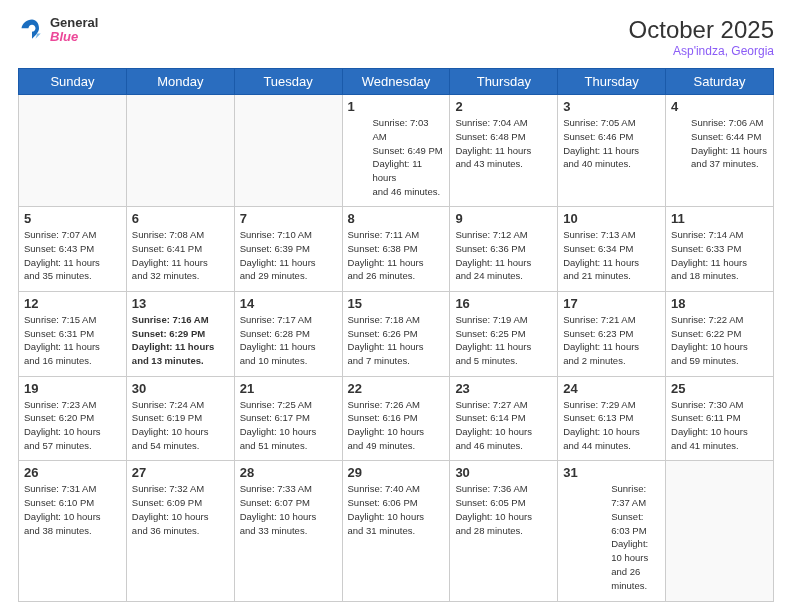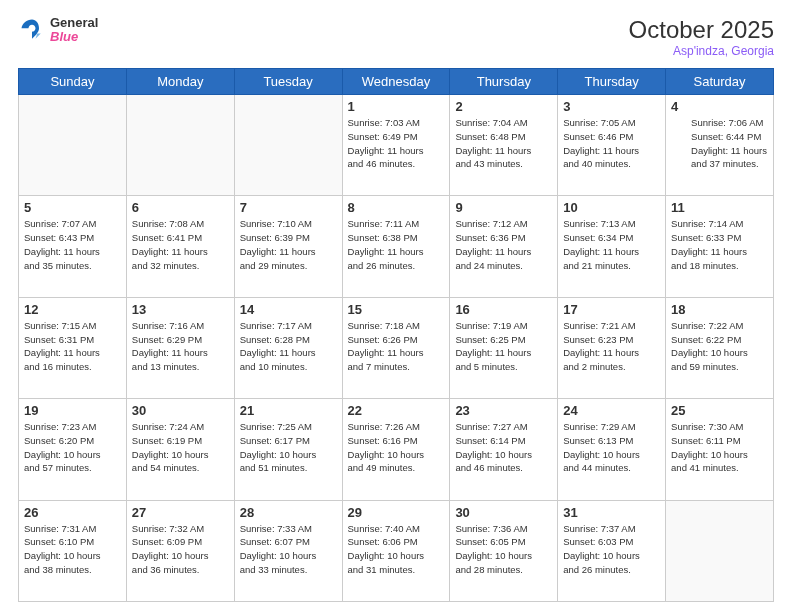--- a/index.html
+++ b/index.html
@@ -124,21 +124,21 @@
         <th>Saturday</th>
       </tr>
     </thead>
     <tbody id="calendar-body">
     <tr>
           <td class="empty-cell"></td>
           <td class="empty-cell"></td>
           <td class="empty-cell"></td>
           <td>
             <span class="day-number">1</span>
-            <div class="day-info" style="white-space: pre-line;">Sunrise: 7:03 AM
+            <div class="day-info" style="white-space: pre-line; margin-left: 25px;">Sunrise: 7:03 AM
 Sunset: 6:49 PM
 Daylight: 11 hours
 and 46 minutes.</div>
           </td>
           <td>
             <span class="day-number">2</span>
             <div class="day-info" style="white-space: pre-line;">Sunrise: 7:04 AM
 Sunset: 6:48 PM
 Daylight: 11 hours
 and 43 minutes.</div>
@@ -212,21 +212,21 @@
         <tr>
           <td>
             <span class="day-number">12</span>
             <div class="day-info" style="white-space: pre-line;">Sunrise: 7:15 AM
 Sunset: 6:31 PM
 Daylight: 11 hours
 and 16 minutes.</div>
           </td>
           <td>
             <span class="day-number">13</span>
-            <div class="day-info" style="white-space: pre-line;">Sunrise: 7:16 AM
+            <div class="day-info" style="white-space: pre-line; font-weight: bold;">Sunrise: 7:16 AM
 Sunset: 6:29 PM
 Daylight: 11 hours
 and 13 minutes.</div>
           </td>
           <td>
             <span class="day-number">14</span>
             <div class="day-info" style="white-space: pre-line;">Sunrise: 7:17 AM
 Sunset: 6:28 PM
 Daylight: 11 hours
 and 10 minutes.</div>
@@ -342,21 +342,21 @@
           </td>
           <td>
             <span class="day-number">30</span>
             <div class="day-info" style="white-space: pre-line;">Sunrise: 7:36 AM
 Sunset: 6:05 PM
 Daylight: 10 hours
 and 28 minutes.</div>
           </td>
           <td>
             <span class="day-number">31</span>
-            <div class="day-info" style="white-space: pre-line;">Sunrise: 7:37 AM
+            <div class="day-info" style="white-space: pre-line; margin-left: 48px;">Sunrise: 7:37 AM
 Sunset: 6:03 PM
 Daylight: 10 hours
 and 26 minutes.</div>
           </td>
           <td class="empty-cell"></td>
         </tr>
       </tbody>
   </table>
 </div>
 

